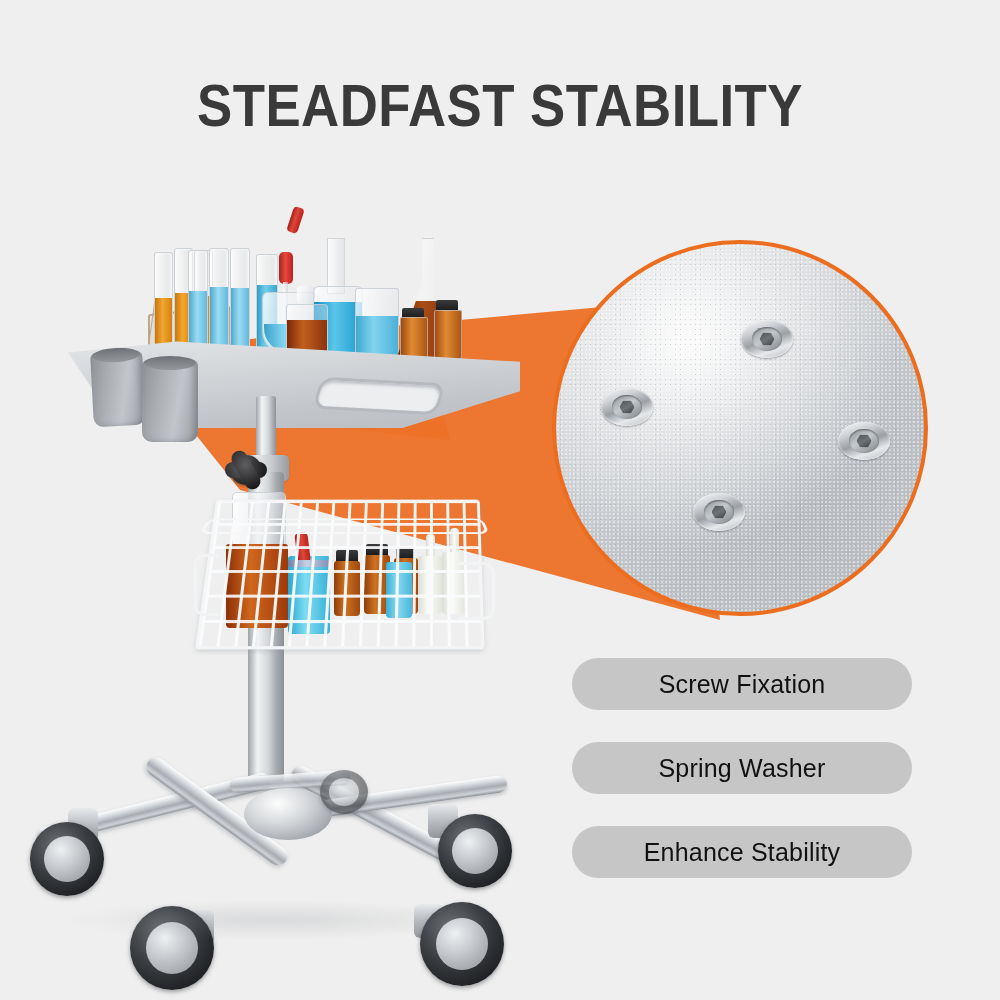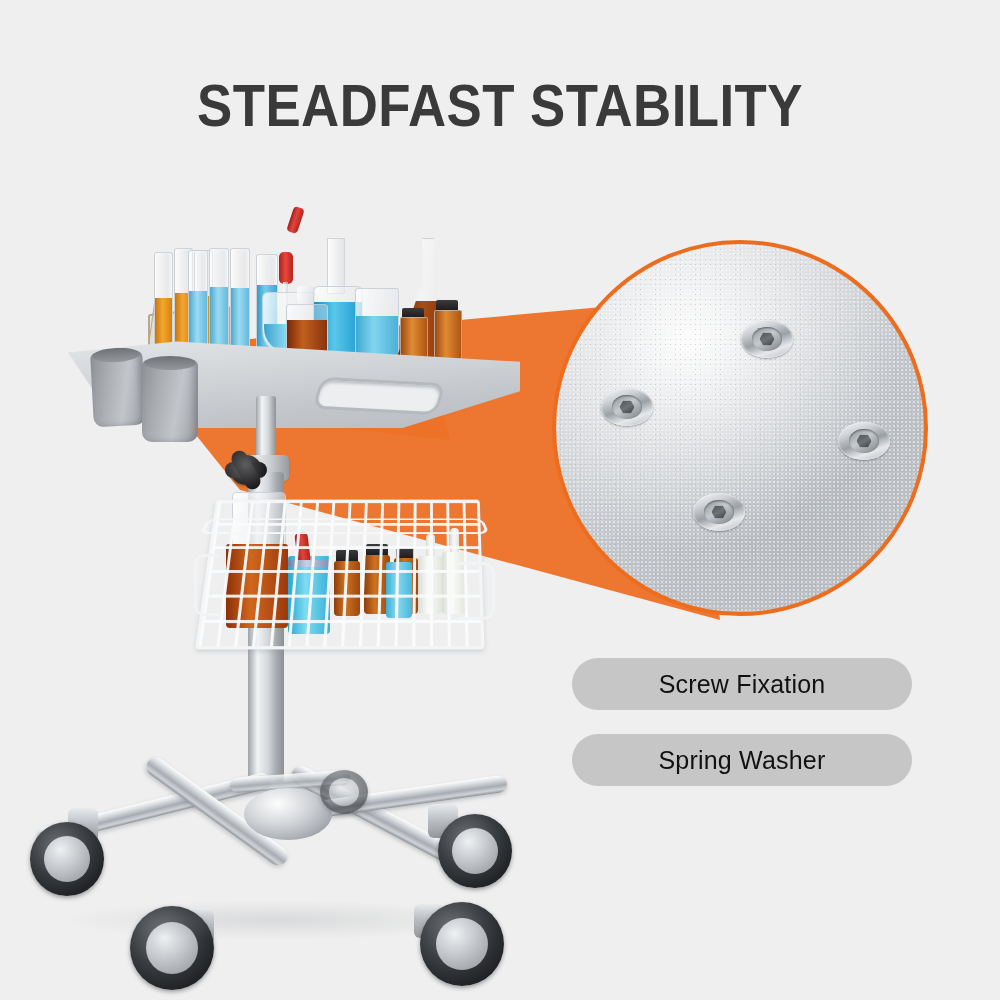--- a/index.html
+++ b/index.html
@@ -108,21 +108,21 @@
   }
 
   
   #pills {
     position: absolute;
     left: 572px; top: 658px;
     width: 340px;
   }
   .pill {
     height: 52px;
-    margin-bottom: 24px;
+    margin-bottom: 32px;
     border-radius: 26px;
     background: #c6c6c6;
     display: flex;
     align-items: center;
     justify-content: center;
     font-size: 25px;
     color: #111111;
     letter-spacing: .2px;
     white-space: nowrap;
   }
@@ -511,15 +511,18 @@
     </div>
   </div>
 
   <div id="pills">
     <div class="pill">
       <span>Screw Fixation</span>
     </div>
     <div class="pill">
       <span>Spring Washer</span>
     </div>
+    <div class="pill">
+      <span>Enhance Stability</span>
+    </div>
   </div>
 
 </div>
 
 </body></html>

